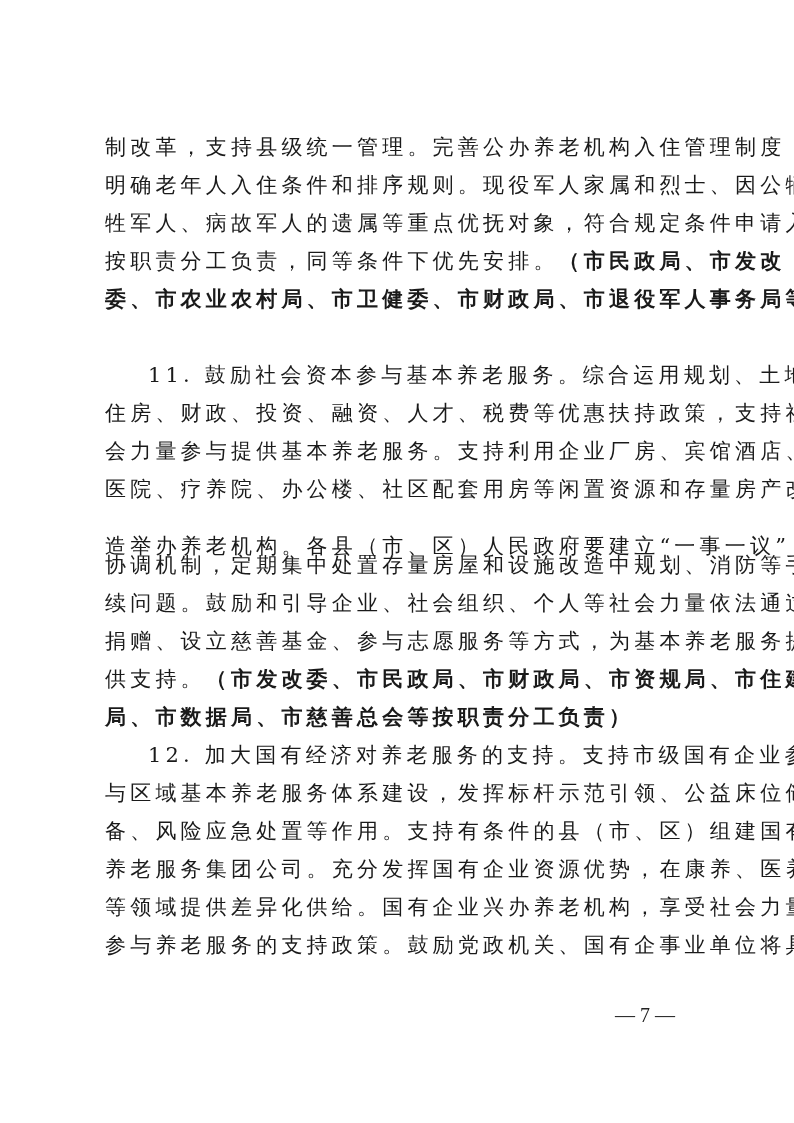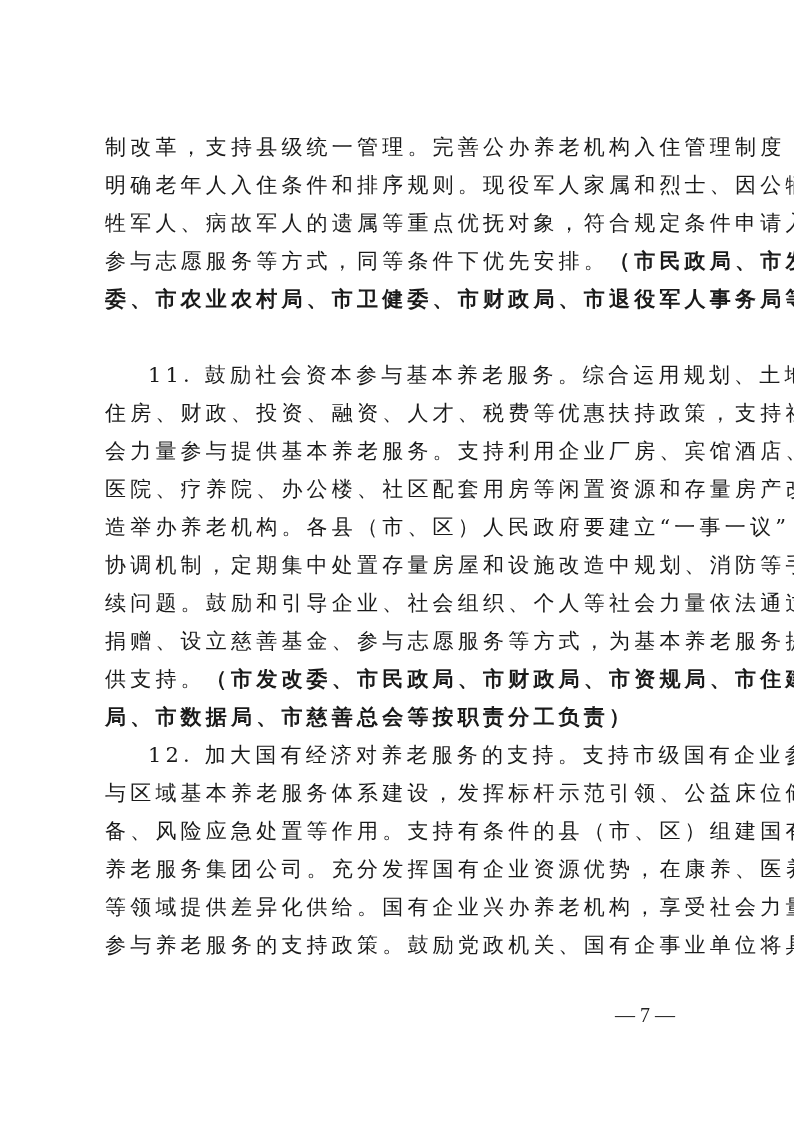--- a/index.html
+++ b/index.html
@@ -58,28 +58,28 @@
     }
   </style>
 </head>
 <body>
 
 <div class="page">
 
   <div class="line" style="top:128px;"><span>制改革，支持县级统一管理。完善公办养老机构入住管理制度，</span></div>
   <div class="line" style="top:166px;"><span>明确老年人入住条件和排序规则。现役军人家属和烈士、因公牺</span></div>
   <div class="line" style="top:204px;"><span>牲军人、病故军人的遗属等重点优抚对象，符合规定条件申请入</span></div>
-  <div class="line" style="top:242px;"><span>参与志愿服务等方式，同等条件下优先安排。</span><span class="bold">（市民政局、市发改</span></div>
+  <div class="line" style="top:242px;"><span>按职责分工负责，同等条件下优先安排。</span><span class="bold">（市民政局、市发改</span></div>
   <div class="line bold" style="top:280px;"><span>委、市农业农村局、市卫健委、市财政局、市退役军人事务局等</span></div>
 
   <div class="line indent" style="top:356px;"><span>11. 鼓励社会资本参与基本养老服务。综合运用规划、土地、</span></div>
   <div class="line" style="top:394px;"><span>住房、财政、投资、融资、人才、税费等优惠扶持政策，支持社</span></div>
   <div class="line" style="top:432px;"><span>会力量参与提供基本养老服务。支持利用企业厂房、宾馆酒店、</span></div>
   <div class="line" style="top:470px;"><span>医院、疗养院、办公楼、社区配套用房等闲置资源和存量房产改</span></div>
-  <div class="line" style="top:508px;"><span>造举办养老机构。各县（市、区）人民政府要建立“一事一议”</span></div>
+  <div class="line" style="top:527px;"><span>造举办养老机构。各县（市、区）人民政府要建立“一事一议”</span></div>
   <div class="line" style="top:546px;"><span>协调机制，定期集中处置存量房屋和设施改造中规划、消防等手</span></div>
   <div class="line" style="top:584px;"><span>续问题。鼓励和引导企业、社会组织、个人等社会力量依法通过</span></div>
   <div class="line" style="top:622px;"><span>捐赠、设立慈善基金、参与志愿服务等方式，为基本养老服务提</span></div>
   <div class="line" style="top:660px;"><span>供支持。</span><span class="bold">（市发改委、市民政局、市财政局、市资规局、市住建</span></div>
   <div class="line bold last" style="top:698px;font-family:Liberation Serif, serif;"><span>局、市数据局、市慈善总会等按职责分工负责）</span></div>
 
   <div class="line indent" style="top:736px;"><span>12. 加大国有经济对养老服务的支持。支持市级国有企业参</span></div>
   <div class="line" style="top:774px;"><span>与区域基本养老服务体系建设，发挥标杆示范引领、公益床位储</span></div>
   <div class="line" style="top:812px;"><span>备、风险应急处置等作用。支持有条件的县（市、区）组建国有</span></div>
   <div class="line" style="top:850px;"><span>养老服务集团公司。充分发挥国有企业资源优势，在康养、医养</span></div>

